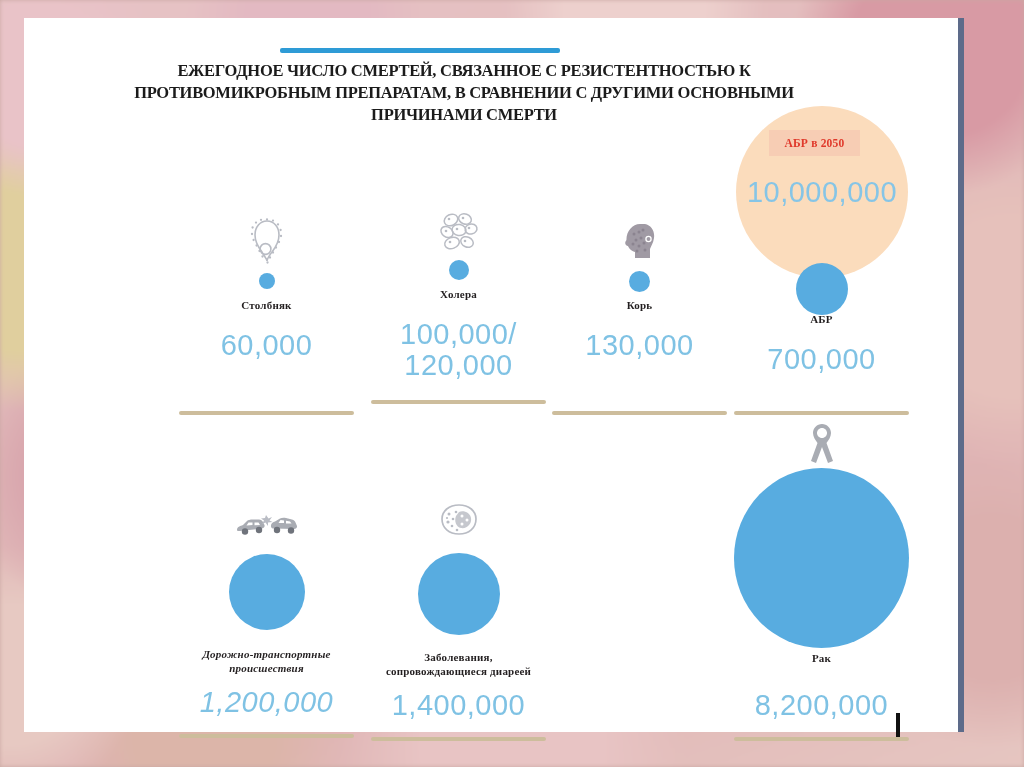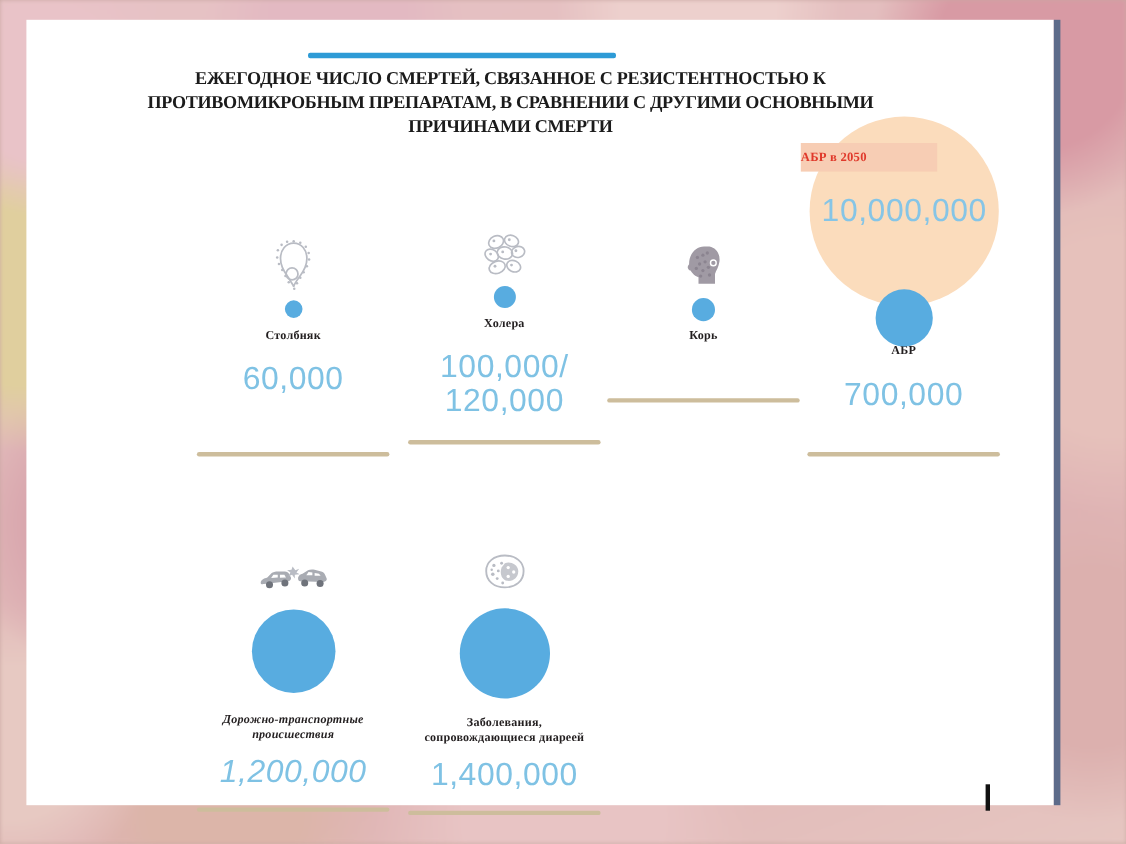--- a/index.html
+++ b/index.html
@@ -115,25 +115,26 @@
   
   #amr-halo {
     position: absolute;
     left: 712px; top: 88px;
     width: 172px; height: 172px;
     border-radius: 50%;
     background: #fbdcbc;
   }
   #amr-halo-tag {
     position: absolute;
-    left: 704px; top: 112px;
-    width: 124px; height: 26px;
+    left: 745px; top: 112px;
+    width: 91px; height: 26px;
     background: #f7cdb4;
     display: flex;
     align-items: center;
+    justify-content: center;
   }
   #amr-halo-tag span {
     font-family: "Liberation Serif", serif;
     font-weight: bold;
     font-size: 11.5px;
     color: #e0392b;
     letter-spacing: 0.2px;
   }
   #amr-halo-value {
     position: absolute;
@@ -257,20 +258,21 @@
           <circle cx="14" cy="29" r="1.5"></circle>
             <circle cx="20" cy="8" r="1.5"></circle>
         </g>
         <circle cx="25.5" cy="17" r="2.6" fill="none" stroke="#ffffff" stroke-width="1.3"></circle>
       </svg>
     </div>
     <div class="bubble-wrap" style="height:34px;">
       <div class="bubble" style="width:21px;height:21px;"></div>
     </div>
     <div class="cat-label">Корь</div>
+    <div class="value" style="margin-top:18px;">130,000</div>
     <div class="divider" style="width:175px; margin-top:50px;"></div>
   </div>
 
   <div class="col" style="left:710px; top:196px; width:175px;">
     <div class="icon-wrap" style="height:50px;"></div>
     <div class="bubble-wrap" style="height:34px;">
       <div class="bubble" style="width:52px;height:52px;position:relative;top:8px;"></div>
     </div>
     <div class="cat-label" style="margin-top:14px;">АБР</div>
     <div class="value" style="margin-top:18px;">700,000</div>
@@ -334,17 +336,31 @@
     <div class="bubble-wrap" style="height:113px;">
       <div class="bubble" style="width:82px;height:82px;"></div>
     </div>
     <div class="cat-label">Заболевания,</div>
     <div class="cat-label">сопровождающиеся диареей</div>
     <div class="value" style="margin-top:12px;">1,400,000</div>
     <div class="divider" style="width:175px; margin-top:16px;"></div>
   </div>
 
 
+  <div class="col" style="left:710px; top:403px; width:175px;">
+    <div class="icon-wrap" style="height:44px;">
+      <svg width="32" height="44" viewBox="0 0 32 44" aria-hidden="true">
+        <path d="M16 3 C21 3 25 7 25 12 C25 16 22.5 19 20.5 22 L27 40 L22 42 L16 26 L10 42 L5 40 L11.5 22 C9.5 19 7 16 7 12 C7 7 11 3 16 3 Z" fill="#a9acb3"></path>
+        <path d="M16 7 C19 7 21 9.5 21 12 C21 14.5 19 17 16 17 C13 17 11 14.5 11 12 C11 9.5 13 7 16 7 Z" fill="#ffffff"></path>
+      </svg>
+    </div>
+    <div class="bubble-wrap" style="height:186px;">
+      <div class="bubble" style="width:180px;height:180px;"></div>
+    </div>
+    <div class="cat-label">Рак</div>
+    <div class="value" style="margin-top:25px;">8,200,000</div>
+    <div class="divider" style="width:175px; margin-top:16px;"></div>
+  </div>
 
 </div>
 
 <div id="slide-right-edge"></div>
 <div id="caret"></div>
 
 </body></html>

